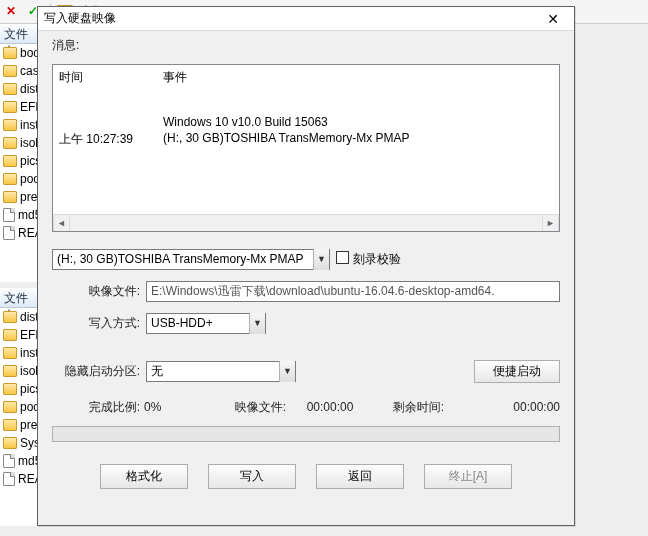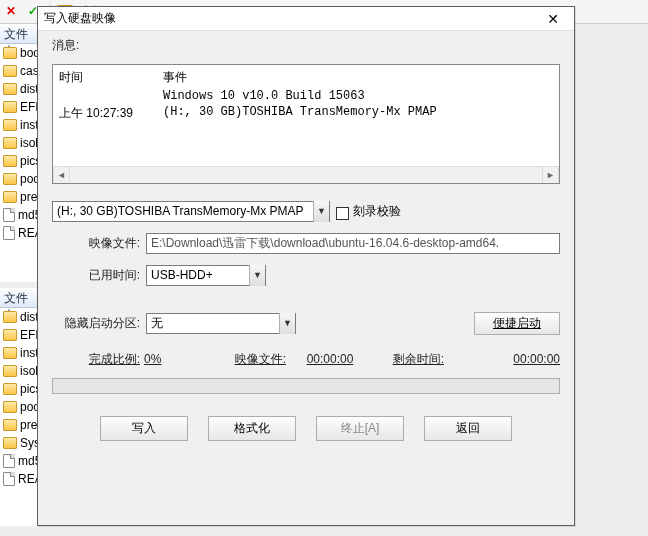--- a/index.html
+++ b/index.html
@@ -23,43 +23,43 @@
 .titlebar { height: 24px; background: #fff; display: flex; align-items: center; padding: 0 6px; border-bottom: 1px solid #ddd; }
 .titlebar .title { flex: 1; color: #000; }
 .titlebar .close { width: 30px; text-align: center; font-size: 14px; }
 
 .body { flex: 1; background: #f0f0f0; padding: 6px 14px 10px; display: flex; flex-direction: column; gap: 10px; }
 .msg-row { display: flex; align-items: center; }
 .msg-row .msg-label { flex: 1; color: #222; }
 .btn { border: 1px solid #adadad; background: linear-gradient(#fdfdfd,#e7e7e7); padding: 2px 18px; min-width: 60px; text-align: center; cursor: default; }
 .btn.disabled { color: #888; }
 
-.log-box { border: 1px solid #828790; background: #fff; height: 120px; display: flex; flex-direction: column; font-family: SimSun, "MS Gothic", monospace; font-size: 12px; }
+.log-box { border: 1px solid #828790; background: #fff; height: 168px; display: flex; flex-direction: column; font-family: SimSun, "MS Gothic", monospace; font-size: 12px; gap: 26px; }
 .log-head { display: flex; padding: 4px 6px 2px; color: #000; }
 .log-head .c1 { width: 104px; }
 .log-rows { flex: 1; overflow: hidden; padding: 0 6px; }
 .log-row { display: flex; padding: 1px 0; }
 .log-row .c1 { width: 104px; white-space: nowrap; }
-.log-row .c2 { flex: 1; white-space: nowrap; font-family: Liberation Mono, monospace; }
+.log-row .c2 { flex: 1; white-space: nowrap; font-family: Liberation Sans, sans-serif; }
 .hscroll { height: 17px; background: #f0f0f0; border-top: 1px solid #dcdcdc; display: flex; align-items: stretch; }
 .hscroll .arrow { width: 17px; background: #f0f0f0; display: flex; align-items: center; justify-content: center; color: #666; border-left: 1px solid #dcdcdc; border-right: 1px solid #dcdcdc; font-size: 9px; }
 .hscroll .track { flex: 1; background: #f0f0f0; }
 
 .form { display: flex; flex-direction: column; gap: 10px; padding-top: 6px; }
 .form-row { display: flex; align-items: center; gap: 6px; height: 22px; }
 .form-row .lbl { width: 88px; text-align: right; color: #222; }
 .combo, .textin { border: 1px solid #7a7a7a; background: #fff; height: 21px; display: flex; align-items: center; padding: 0 4px; font-family: SimSun, monospace; font-size: 12px; }
 .combo .combo-txt { flex: 1; white-space: nowrap; overflow: hidden; }
 .combo .caret { width: 16px; text-align: center; color: #333; font-size: 9px; background: linear-gradient(#f6f6f6,#dedede); margin: -1px -4px -1px 2px; height: 21px; line-height: 21px; border-left: 1px solid #b0b0b0; }
 .combo.wide { flex: 1; }
 .combo.med { width: 120px; }
-.checkbox { display: flex; align-items: flex-end; gap: 4px; }
+.checkbox { display: flex; align-items: flex-start; gap: 4px; }
 .checkbox .box { width: 13px; height: 13px; border: 1px solid #333; background: #fff; }
 
-.stat-row { display: flex; align-items: center; gap: 4px; height: 18px; color: #222; text-decoration: underline; }
+.stat-row { display: flex; align-items: center; gap: 4px; height: 18px; color: #222; }
 .stat-row .lbl2 { text-align: right; }
 .progress { border: 1px solid #b0b0b0; background: #e6e6e6; height: 16px; }
 
 .button-row { display: flex; gap: 20px; justify-content: center; margin-top: 12px; }
 .button-row .btn { min-width: 88px; padding: 3px 10px; }
 </style>
 </head>
 <body>
 
 <div class="bg-toolbar">
@@ -206,55 +206,55 @@
         </span>
         <span class="checkbox">
           <span class="box"></span>
           <span>刻录校验</span>
         </span>
       </div>
 
       <div class="form-row">
         <span class="lbl">映像文件:</span>
         <span class="textin" style="flex:1;color:#555;">
-          <span style="white-space:nowrap;overflow:hidden;">E:\Download\迅雷下载\download\ubuntu-16.04.6-desktop-amd64.</span>
+          <span style="white-space:nowrap;overflow:hidden;">E:\Windows\迅雷下载\download\ubuntu-16.04.6-desktop-amd64.</span>
         </span>
       </div>
 
       <div class="form-row">
-        <span class="lbl">已用时间:</span>
+        <span class="lbl">写入方式:</span>
         <span class="combo med">
           <span class="combo-txt">USB-HDD+</span>
           <span class="caret">▼</span>
         </span>
       </div>
 
       <div class="form-row" style="margin-top:16px;">
         <span class="lbl">隐藏启动分区:</span>
         <span class="combo" style="width:150px;">
           <span class="combo-txt">无</span>
           <span class="caret">▼</span>
         </span>
         <span style="flex:1"></span>
-        <span class="btn" style="min-width:86px;text-decoration:underline;">便捷启动</span>
+        <span class="btn" style="min-width:86px;">便捷启动</span>
       </div>
 
       <div class="stat-row" style="margin-top:6px;">
         <span class="lbl2" style="width:88px;">完成比例:</span>
         <span style="width:68px;">0%</span>
         <span class="lbl2" style="width:70px;">映像文件:</span>
         <span style="width:80px;text-align:center;">00:00:00</span>
         <span class="lbl2" style="width:70px;">剩余时间:</span>
         <span style="flex:1;text-align:right;">00:00:00</span>
       </div>
 
       <div class="progress"></div>
 
 
       <div class="button-row">
+        <span class="btn">格式化</span>
         <span class="btn">写入</span>
-        <span class="btn">格式化</span>
+        <span class="btn">返回</span>
         <span class="btn disabled">终止[A]</span>
-        <span class="btn">返回</span>
       </div>
     </div>
   </div>
 </div>
 
 </body></html>

